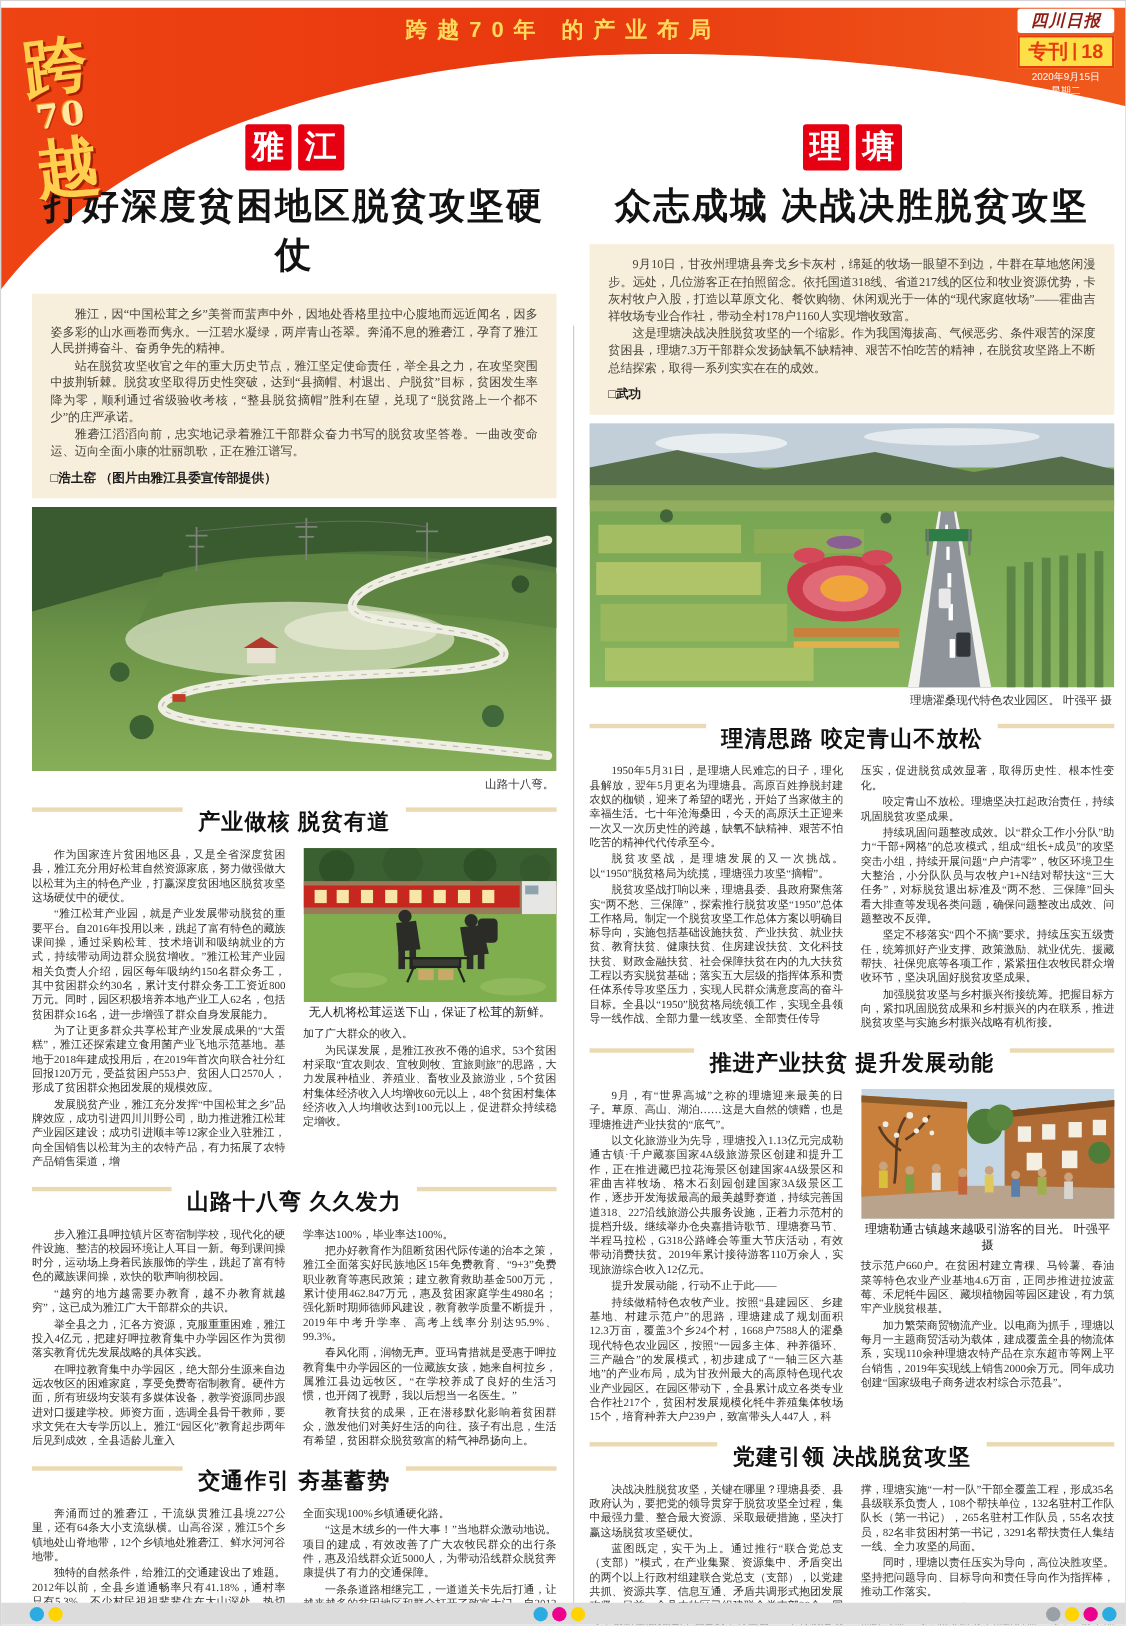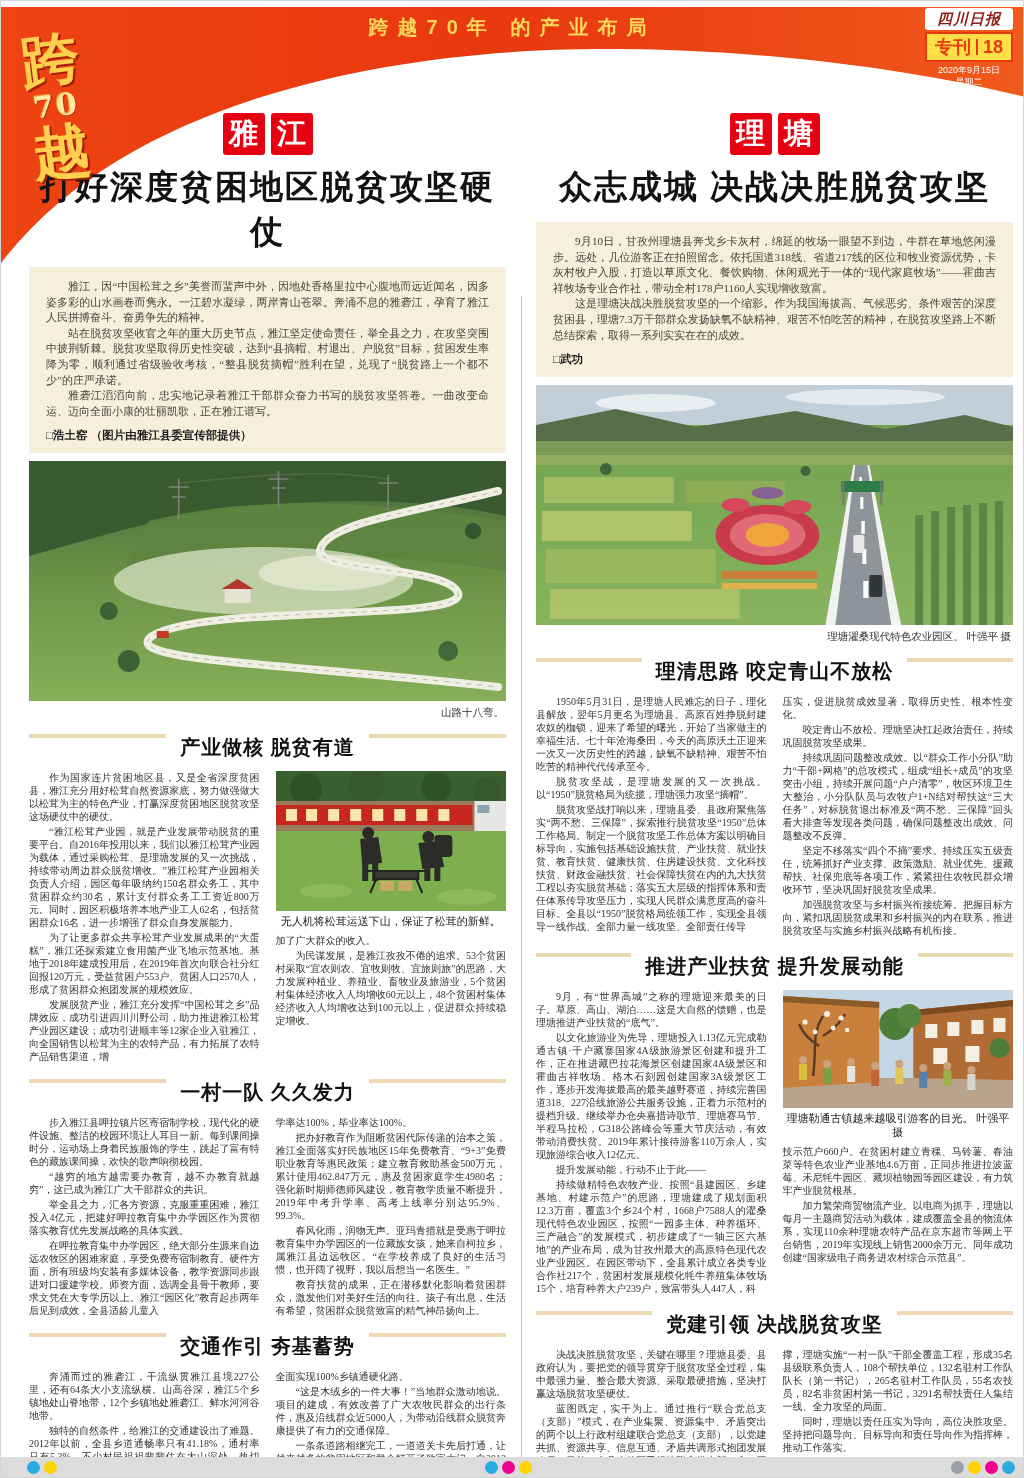--- a/index.html
+++ b/index.html
@@ -152,21 +152,21 @@
 
       <section>
         <div class="sec-head">
           <span class="rule"></span>
           <h3>产业做核 脱贫有道</h3>
           <span class="rule"></span>
         </div>
         <div class="cols">
           <div class="col">
               <p>作为国家连片贫困地区县，又是全省深度贫困县，雅江充分用好松茸自然资源家底，努力做强做大以松茸为主的特色产业，打赢深度贫困地区脱贫攻坚这场硬仗中的硬仗。</p>
-              <p>“雅江松茸产业园，就是产业发展带动脱贫的重要平台。自2016年投用以来，我们以雅江松茸产业园为载体，通过采购松茸、是理塘发展的又一次挑战，持续带动周边群众脱贫增收。”雅江松茸产业园相关负责人介绍，园区每年吸纳约150名群众务工，其中贫困群众约30名，累计支付群众务工工资近800万元。同时，园区积极培养本地产业工人62名，包括贫困群众16名，进一步增强了群众自身发展能力。</p>
+              <p>“雅江松茸产业园，就是产业发展带动脱贫的重要平台。自2016年投用以来，跳起了富有特色的藏族课间操，通过采购松茸、技术培训和吸纳就业的方式，持续带动周边群众脱贫增收。”雅江松茸产业园相关负责人介绍，园区每年吸纳约150名群众务工，其中贫困群众约30名，累计支付群众务工工资近800万元。同时，园区积极培养本地产业工人62名，包括贫困群众16名，进一步增强了群众自身发展能力。</p>
               <p>为了让更多群众共享松茸产业发展成果的“大蛋糕”，雅江还探索建立食用菌产业飞地示范基地。基地于2018年建成投用后，在2019年首次向联合社分红回报120万元，受益贫困户553户、贫困人口2570人，形成了贫困群众抱团发展的规模效应。</p>
               <p>发展脱贫产业，雅江充分发挥“中国松茸之乡”品牌效应，成功引进四川川野公司，助力推进雅江松茸产业园区建设；成功引进顺丰等12家企业入驻雅江，向全国销售以松茸为主的农特产品，有力拓展了农特产品销售渠道，增</p>
             </div>
           <div class="col">
             <figure class="inset">
               <svg viewBox="0 0 230 140" height="140" preserveAspectRatio="none">
                 <rect width="230" height="140" fill="#7fae4e"></rect>
                 <rect y="0" width="230" height="34" fill="#3a5f31"></rect>
                 <circle cx="30" cy="18" r="16" fill="#2f5128"></circle>
                   <circle cx="90" cy="14" r="18" fill="#35592c"></circle>
@@ -214,21 +214,21 @@
                 <p>加了广大群众的收入。</p>
                 <p>为民谋发展，是雅江孜孜不倦的追求。53个贫困村采取“宜农则农、宜牧则牧、宜旅则旅”的思路，大力发展种植业、养殖业、畜牧业及旅游业，5个贫困村集体经济收入人均增收60元以上，48个贫困村集体经济收入人均增收达到100元以上，促进群众持续稳定增收。</p>
               </div>
           </div>
         </div>
       </section>
 
       <section>
         <div class="sec-head">
           <span class="rule"></span>
-          <h3>一村一队 久久发力</h3>
+          <h3>山路十八弯 久久发力</h3>
           <span class="rule"></span>
         </div>
         <div class="cols">
           <div class="col">
               <p>步入雅江县呷拉镇片区寄宿制学校，现代化的硬件设施、整洁的校园环境让人耳目一新。每到课间操时分，运动场上身着民族服饰的学生，跳起了富有特色的藏族课间操，欢快的歌声响彻校园。</p>
               <p>“越穷的地方越需要办教育，越不办教育就越穷”，这已成为雅江广大干部群众的共识。</p>
               <p>举全县之力，汇各方资源，克服重重困难，雅江投入4亿元，把建好呷拉教育集中办学园区作为贯彻落实教育优先发展战略的具体实践。</p>
               <p>在呷拉教育集中办学园区，绝大部分生源来自边远农牧区的困难家庭，享受免费寄宿制教育。硬件方面，所有班级均安装有多媒体设备，教学资源同步跟进对口援建学校。师资方面，选调全县骨干教师，要求文凭在大专学历以上。雅江“园区化”教育起步两年后见到成效，全县适龄儿童入</p>
             </div>
           <div class="col noindent-first">

